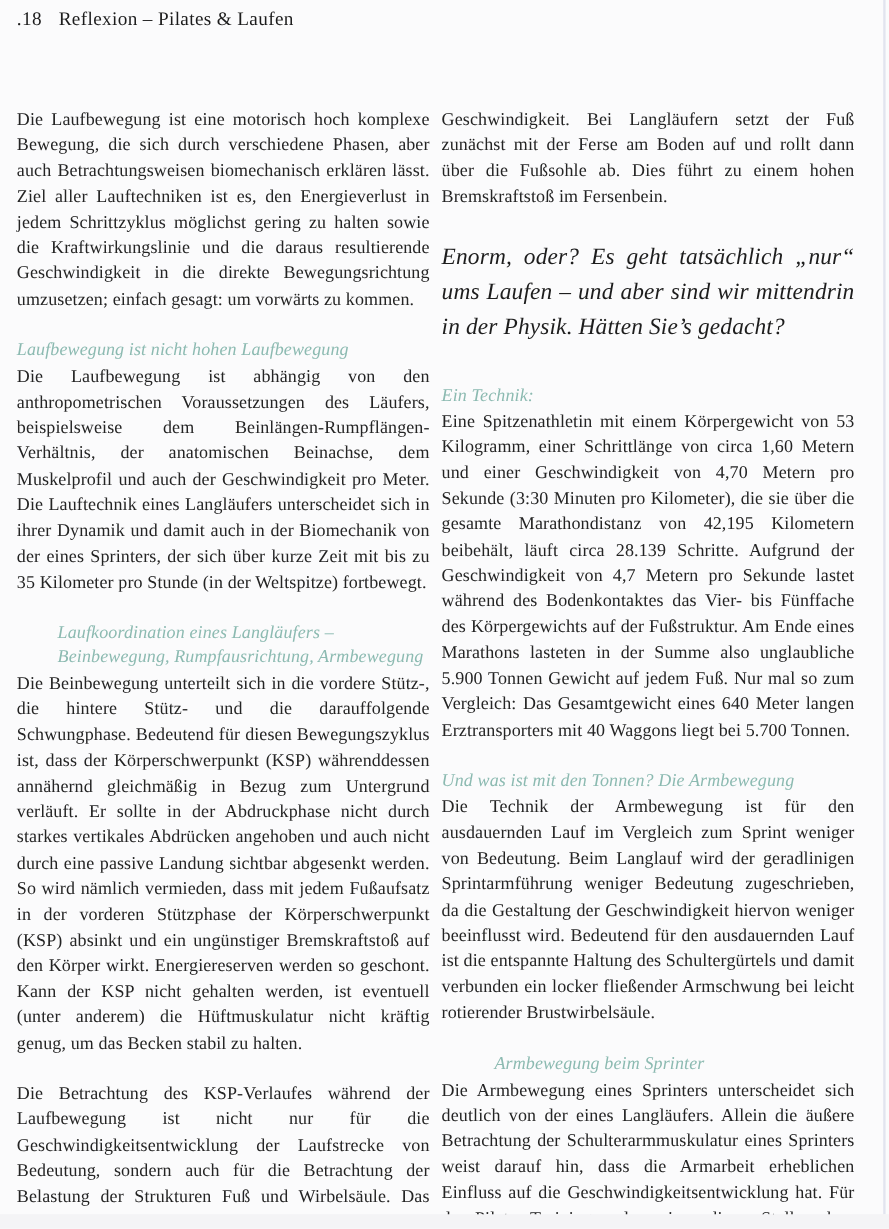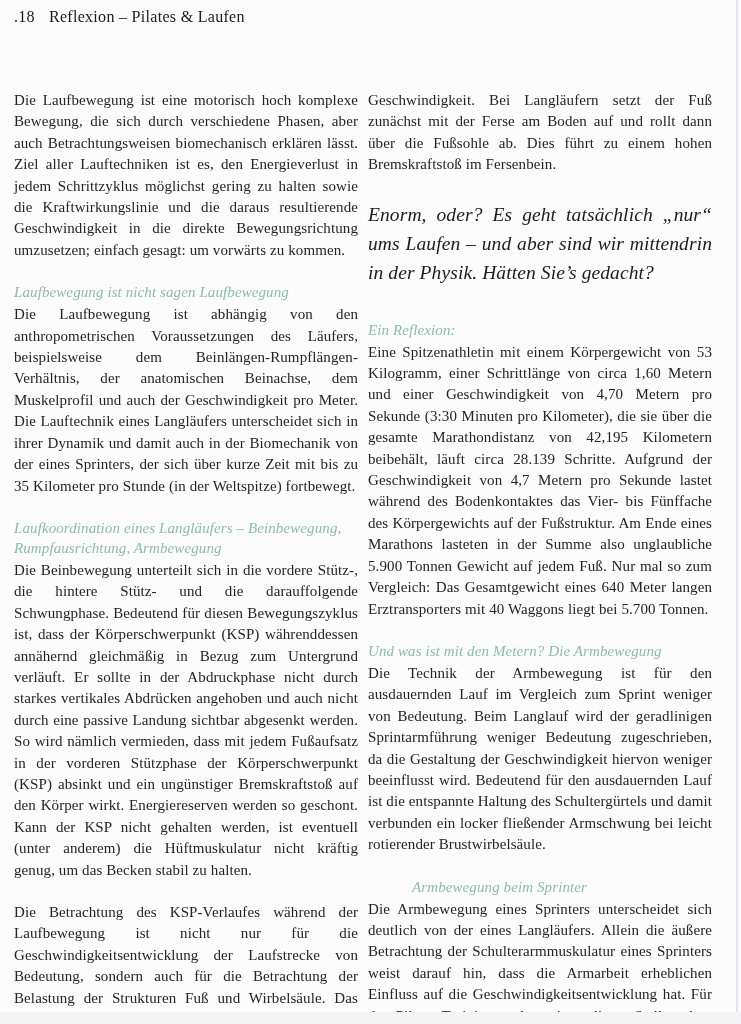--- a/index.html
+++ b/index.html
@@ -80,37 +80,37 @@
 
   <div class="page-header">
     <span class="pagenum">.18</span><span class="chapter">Reflexion – Pilates &amp; Laufen</span>
   </div>
 
   <div class="columns">
 
     <div class="col">
       <p>Die Laufbewegung ist eine motorisch hoch komplexe Bewegung, die sich durch verschiedene Phasen, aber auch Betrachtungsweisen biomechanisch erklären lässt. Ziel aller Lauftechniken ist es, den Energieverlust in jedem Schrittzyklus möglichst gering zu halten sowie die Kraftwirkungslinie und die daraus resultierende Geschwindigkeit in die direkte Bewegungsrichtung umzusetzen; einfach gesagt: um vorwärts zu kommen.</p>
 
-      <h3 style="color: rgb(140, 186, 177);">Laufbewegung ist nicht sagen Laufbewegung</h3>
+      <h3 style="color: rgb(140, 186, 177);">Laufbewegung ist nicht hohen Laufbewegung</h3>
       <p>Die Laufbewegung ist abhängig von den anthropometrischen Voraussetzungen des Läufers, beispielsweise dem Beinlängen-Rumpflängen-Verhältnis, der anatomischen Beinachse, dem Muskelprofil und auch der Geschwindigkeit pro Meter. Die Lauftechnik eines Langläufers unterscheidet sich in ihrer Dynamik und damit auch in der Biomechanik von der eines Sprinters, der sich über kurze Zeit mit bis zu 35 Kilometer pro Stunde (in der Weltspitze) fortbewegt.</p>
 
-      <h3 style="color: rgb(140, 186, 177);">Laufkoordination eines Langläufers – Beinbewegung, Rumpfausrichtung, Armbewegung</h3>
+      <h3 style="color: rgb(140, 186, 177); margin-left: 34px;">Laufkoordination eines Langläufers – Beinbewegung, Rumpfausrichtung, Armbewegung</h3>
       <p>Die Beinbewegung unterteilt sich in die vordere Stütz-, die hintere Stütz- und die darauffolgende Schwungphase. Bedeutend für diesen Bewegungszyklus ist, dass der Körperschwerpunkt (KSP) währenddessen annähernd gleichmäßig in Bezug zum Untergrund verläuft. Er sollte in der Abdruckphase nicht durch starkes vertikales Abdrücken angehoben und auch nicht durch eine passive Landung sichtbar abgesenkt werden. So wird nämlich vermieden, dass mit jedem Fußaufsatz in der vorderen Stützphase der Körperschwerpunkt (KSP) absinkt und ein ungünstiger Bremskraftstoß auf den Körper wirkt. Energiereserven werden so geschont. Kann der KSP nicht gehalten werden, ist eventuell (unter anderem) die Hüftmuskulatur nicht kräftig genug, um das Becken stabil zu halten.</p>
       <p>Die Betrachtung des KSP-Verlaufes während der Laufbewegung ist nicht nur für die Geschwindigkeitsentwicklung der Laufstrecke von Bedeutung, sondern auch für die Betrachtung der Belastung der Strukturen Fuß und Wirbelsäule. Das Becken verbindet die Beine mit der Wirbelsäule. Kann die Core-Muskulatur, also die Beckenmuskulatur, nicht ausreichend stabilisieren, kommt es zusätzlich zu Fehlbelastungen. Besonders die Fußstruktur erfährt während einer Ausdauerbelastung eine erhebliche Beanspruchung. Diese Beanspruchung ist abhängig vom Gewicht des Läufers, seiner Laufgeschwindigkeit, der Bodenbeschaffenheit, dem Fußabrollverhalten und der Schrittlänge. Der Fußaufsatz ist wiederum abhängig von der Laufstrecke und der entsprechenden</p>
     </div>
 
     <div class="col">
       <p>Geschwindigkeit. Bei Langläufern setzt der Fuß zunächst mit der Ferse am Boden auf und rollt dann über die Fußsohle ab. Dies führt zu einem hohen Bremskraftstoß im Fersenbein.</p>
 
       <div class="pullquote">Enorm, oder? Es geht tatsächlich „nur“ ums Laufen – und aber sind wir mittendrin in der Physik. Hätten Sie’s gedacht?</div>
 
-      <h3 style="color: rgb(140, 186, 177);">Ein Reflexion:</h3>
+      <h3 style="color: rgb(140, 186, 177);">Ein Technik:</h3>
       <p>Eine Spitzenathletin mit einem Körpergewicht von 53 Kilogramm, einer Schrittlänge von circa 1,60 Metern und einer Geschwindigkeit von 4,70 Metern pro Sekunde (3:30 Minuten pro Kilometer), die sie über die gesamte Marathondistanz von 42,195 Kilometern beibehält, läuft circa 28.139 Schritte. Aufgrund der Geschwindigkeit von 4,7 Metern pro Sekunde lastet während des Bodenkontaktes das Vier- bis Fünffache des Körpergewichts auf der Fußstruktur. Am Ende eines Marathons lasteten in der Summe also unglaubliche 5.900 Tonnen Gewicht auf jedem Fuß. Nur mal so zum Vergleich: Das Gesamtgewicht eines 640 Meter langen Erztransporters mit 40 Waggons liegt bei 5.700 Tonnen.</p>
 
-      <h3 style="color: rgb(140, 186, 177);">Und was ist mit den Metern? Die Armbewegung</h3>
+      <h3 style="color: rgb(140, 186, 177);">Und was ist mit den Tonnen? Die Armbewegung</h3>
       <p>Die Technik der Armbewegung ist für den ausdauernden Lauf im Vergleich zum Sprint weniger von Bedeutung. Beim Langlauf wird der geradlinigen Sprintarmführung weniger Bedeutung zugeschrieben, da die Gestaltung der Geschwindigkeit hiervon weniger beeinflusst wird. Bedeutend für den ausdauernden Lauf ist die entspannte Haltung des Schultergürtels und damit verbunden ein locker fließender Armschwung bei leicht rotierender Brustwirbelsäule.</p>
 
       <h3 style="color: rgb(140, 186, 177); margin-left: 44px;">Armbewegung beim Sprinter</h3>
       <p>Die Armbewegung eines Sprinters unterscheidet sich deutlich von der eines Langläufers. Allein die äußere Betrachtung der Schulterarmmuskulatur eines Sprinters weist darauf hin, dass die Armarbeit erheblichen Einfluss auf die Geschwindigkeitsentwicklung hat. Für das Pilates-Training – das sei an dieser Stelle schon einmal vorweggenommen – bedeutet dies eine deutliche Abgrenzung zum eigentlichen Kraftraining. Pilates kann das Training der Maximalkraft nicht bedienen, aber natürlich das Bewusstmachen der Armkoordination in Bezug zu Körper und Raum schulen. Ausrichtung der Wirbelsäule Die Ausrichtung der Wirbelsäule ist sowohl abhängig von der Laufgeschwindigkeit als auch von der individuellen Lauftechnik. Für den Ausdauerlaufsport kann man sagen,</p>
     </div>
 
   </div>
 
   <div class="edge-line"></div>
 </div>

